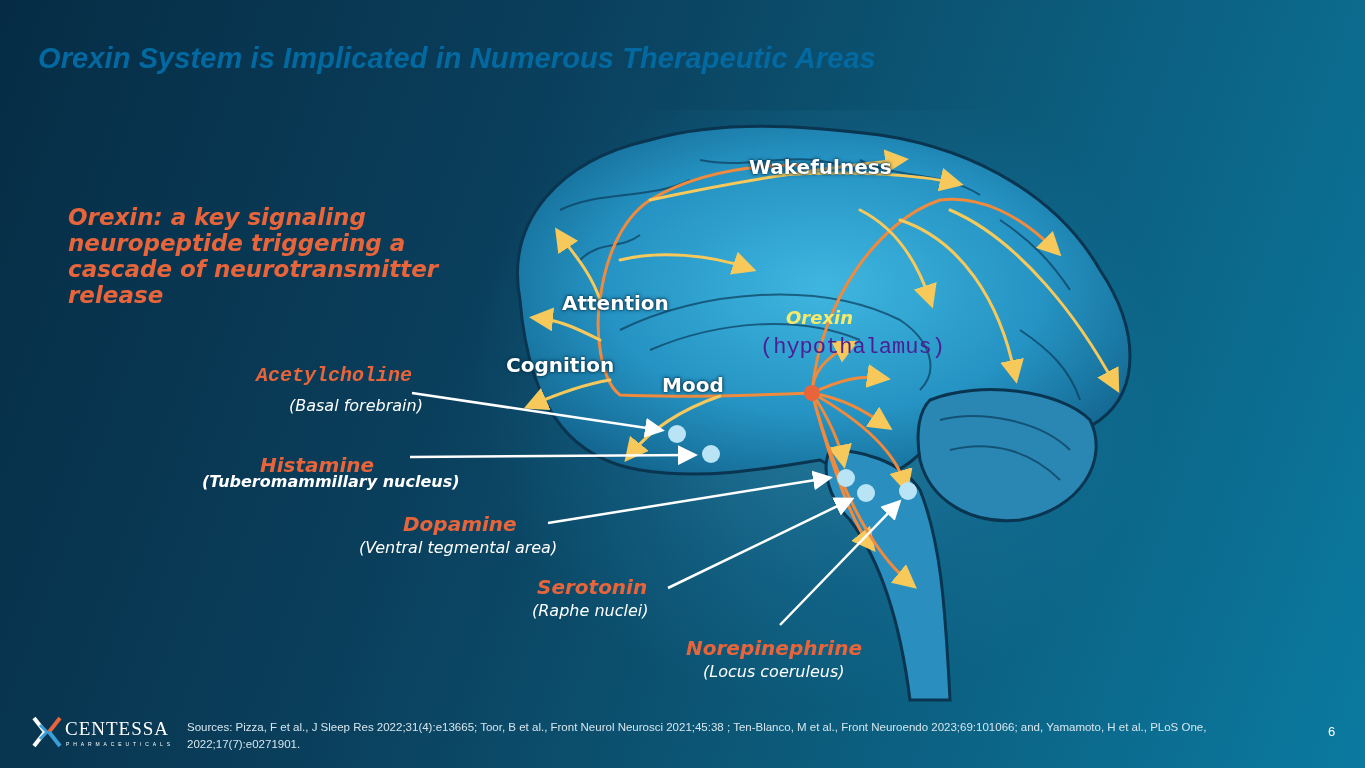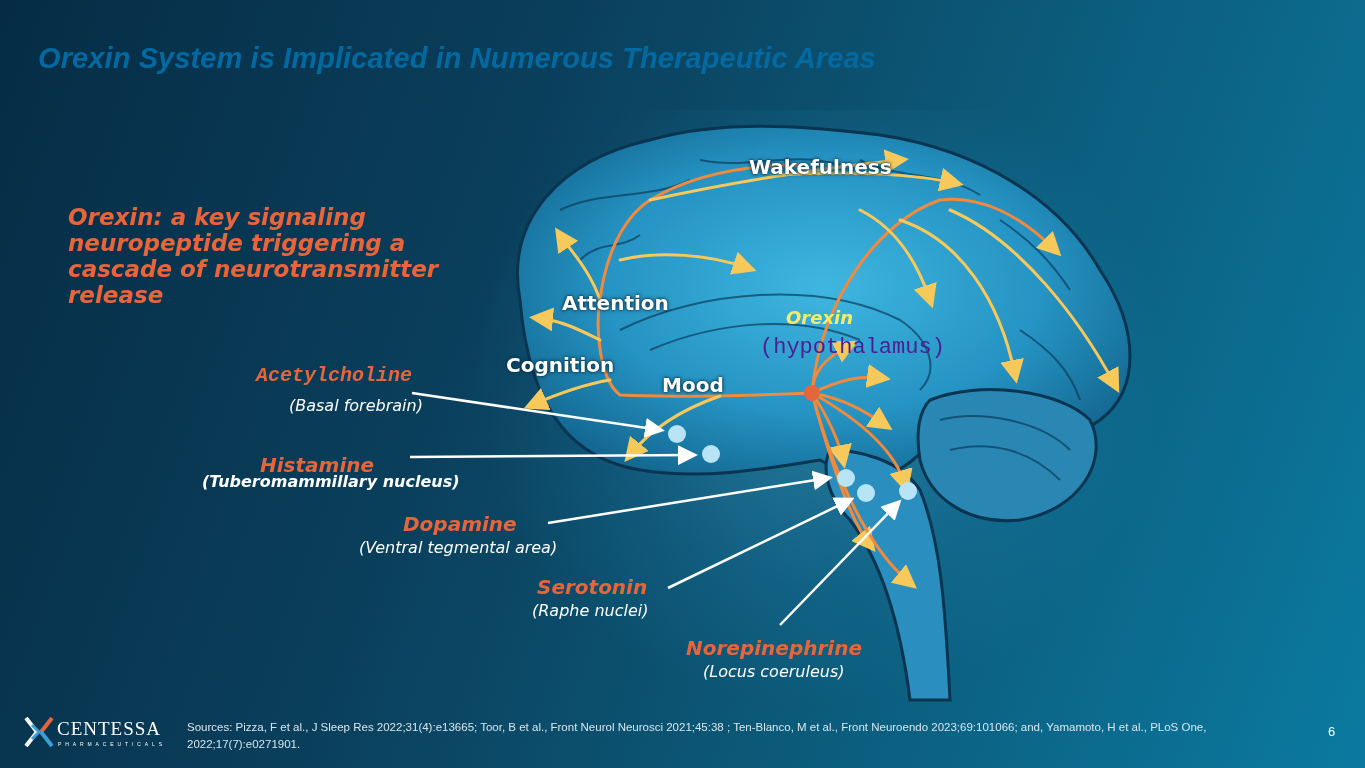--- a/index.html
+++ b/index.html
@@ -46,21 +46,21 @@
     font-size: 22px; color: #4c1d95; white-space: nowrap; margin-left: 28px;
   }
   .footer-sources {
     position: absolute; left: 187px; top: 719px; width: 1080px;
     font-family: "Liberation Sans", sans-serif; font-size: 11.5px; line-height: 17px; color: #d6e6ee;
   }
   .page-number {
     position: absolute; left: 1328px; top: 724px;
     font-family: "Liberation Sans", sans-serif; font-size: 13px; color: #ffffff;
   }
-  .logo { position: absolute; left: 24px; top: 716px; width: 140px; height: 36px; }
+  .logo { position: absolute; left: 32px; top: 716px; width: 140px; height: 36px; }
   .logo-word {
     position: absolute; left: 33px; top: 2px;
     font-family: "Liberation Serif", serif; font-size: 19px; color: #ffffff; letter-spacing: 1px;
   }
   .logo-sub {
     position: absolute; left: 34px; top: 25px;
     font-family: "Liberation Sans", sans-serif; font-size: 5px; color: #ffffff; letter-spacing: 3.9px;
   }
 </style>
 </head>

